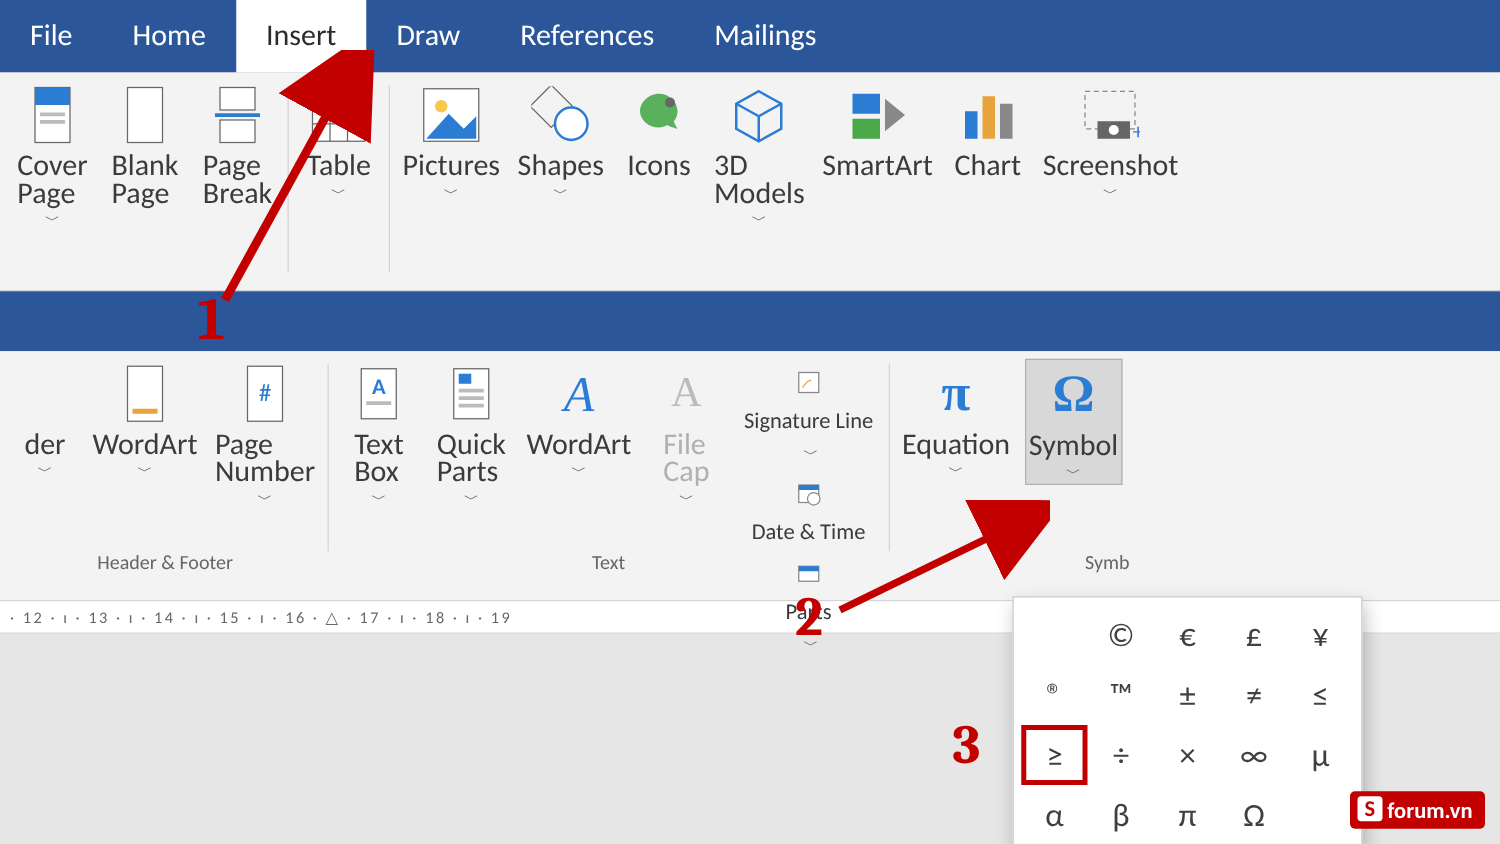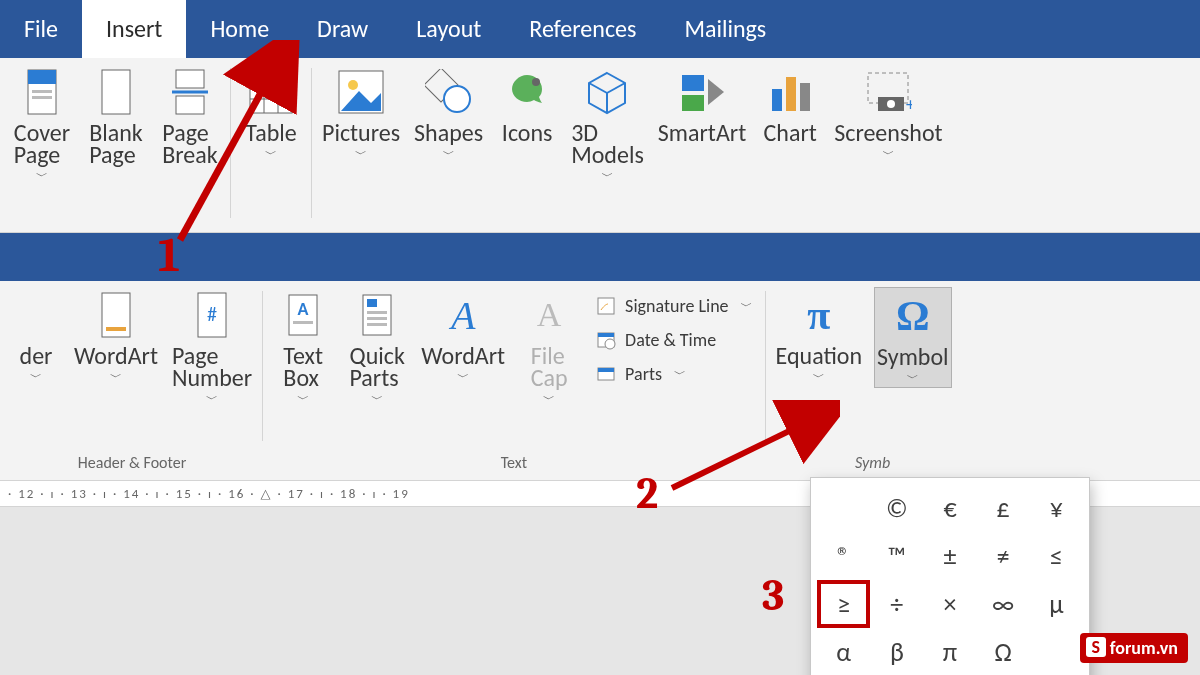--- a/index.html
+++ b/index.html
@@ -77,27 +77,28 @@
   }
   .btn .dd { font-size: 12px; color:#666; margin-top:2px; }
   .btn.disabled .lbl, .btn.disabled .icon { color:#b0b0b0; }
 
   
   .small-col { display:flex; flex-direction:column; gap:8px; padding-top:6px; }
   .small-row {
     display:flex; align-items:center; gap:8px;
     font-size:18px; color:#3b3b3b; cursor:pointer;
     padding:2px 4px;
+    flex-direction:column;
   }
   .small-row .mini-dd { font-size:12px; color:#666; margin-left:4px;}
   .small-row .mini-icon { width:22px; height:22px; display:flex;align-items:center;justify-content:center; }
 
   
   .group-label {
-    position:absolute; bottom:8px; left:0; right:0;
+    position:absolute; bottom:20px; left:0; right:0;
     text-align:center; font-size:16px; color:#666;
   }
 
   
   .symbol-popup {
     position:absolute;
     left: 810px; top: 477px;
     width: 280px;
     background:#fff;
     border:1px solid #c8c8c8;
@@ -163,24 +164,23 @@
   }
 
   
   .btn.pressed { background:#d8d8d8; border:1px solid #b0b0b0; }
 </style>
 </head>
 <body>
 
 <div class="tabbar">
   <div class="tab">File</div>
+  <div class="tab">Home</div>
   <div class="tab active">Insert</div>
-  <div class="tab">Home</div>
   <div class="tab">Draw</div>
-  <div class="tab">Layout</div>
   <div class="tab">References</div>
   <div class="tab">Mailings</div>
 </div>
 
 <div class="ribbon" style="height:175px;">
   <div class="group">
     <div class="group-inner">
       <div class="btn">
         <span class="icon">
           <svg width="40" height="48">
@@ -444,21 +444,21 @@
         <span class="dd">﹀</span>
       </div>
       <div class="btn pressed">
         <span class="icon">
           <span style="font-size:42px;color:#2b7cd3;font-family:'Cambria Math',serif;font-weight:bold;">Ω</span>
         </span>
         <span class="lbl">Symbol</span>
         <span class="dd">﹀</span>
       </div>
     </div>
-    <span class="group-label" style="text-align:center;padding-left:20px;font-style:italic;">Symb</span>
+    <span class="group-label" style="text-align:right;padding-left:20px;">Symb</span>
   </div>
 </div>
 
 <div class="ruler">· 12 · ı · 13 · ı · 14 · ı · 15 · ı · 16 · △ · 17 · ı · 18 · ı · 19</div>
 <div class="docarea" style="height:170px;"></div>
 
 <div class="symbol-popup">
   <div class="cell" style="visibility:hidden"></div>
   <div class="cell">©</div>
   <div class="cell">€</div>

